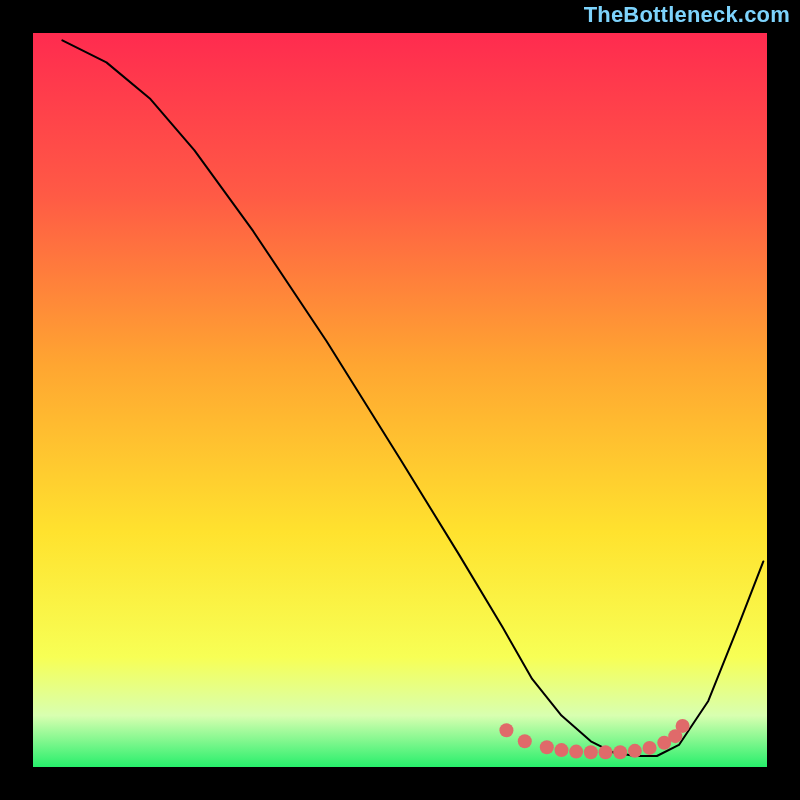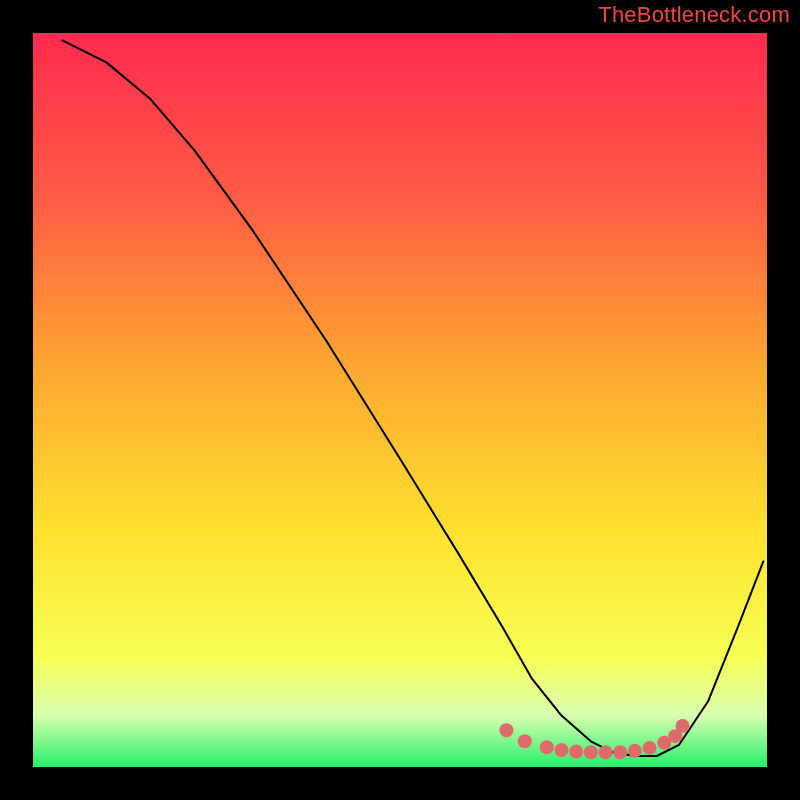--- a/index.html
+++ b/index.html
@@ -14,23 +14,23 @@
   .outer {
     position: relative;
     width: 800px;
     height: 800px;
     background: #000;
   }
   .watermark {
     position: absolute;
     top: 2px;
     right: 10px;
-    color: #ef4444;
+    color: #7dd3fc;
     font-size: 22px;
-    font-weight: 400;
+    font-weight: 700;
     letter-spacing: 0.2px;
     z-index: 10;
   }
   .plot-wrap {
     position: absolute;
     
     left: 33px;
     top: 33px;
     width: 734px;
     height: 734px;

